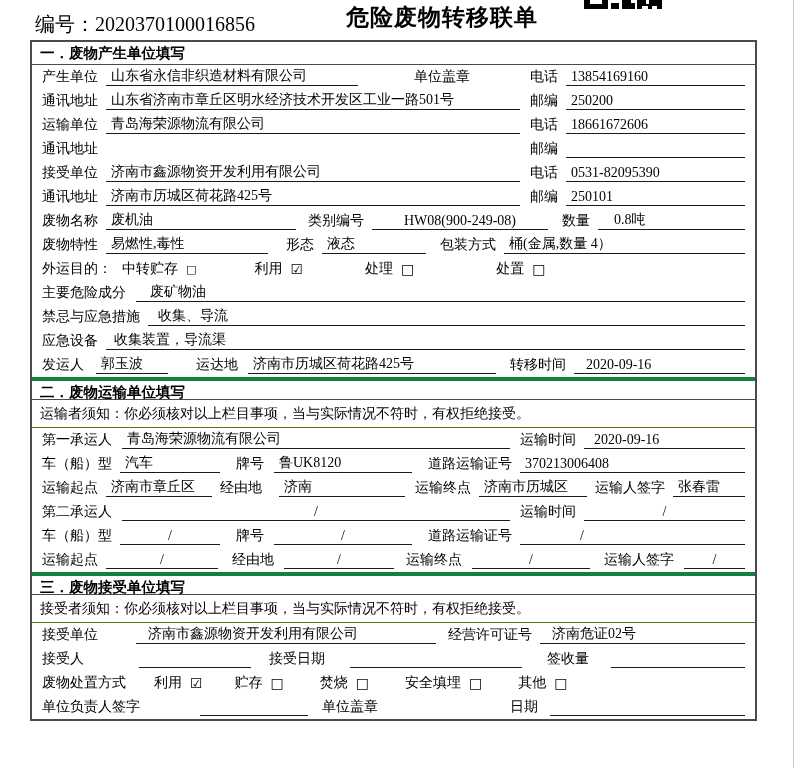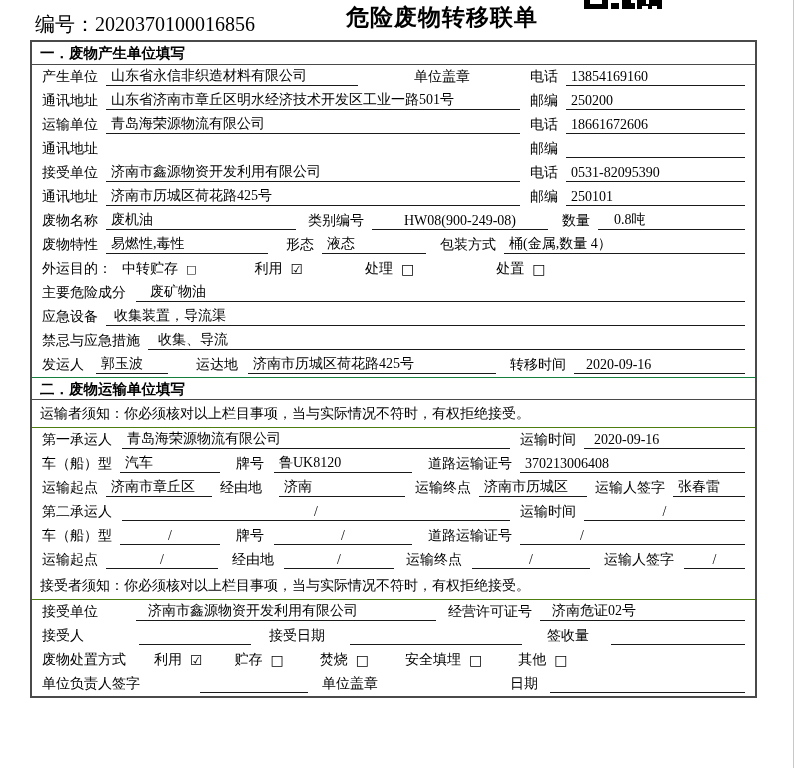--- a/index.html
+++ b/index.html
@@ -14,21 +14,21 @@
   .doc-header { position:relative; height:40px; }
   .serial { position:absolute; left:35px; top:11px; font-size:20px; white-space:nowrap; }
   .doc-title { position:absolute; left:442px; top:2px; transform:translateX(-50%);
     font-size:23px; font-weight:bold; letter-spacing:1px; white-space:nowrap; }
   .qr-fragment { position:absolute; left:584px; top:0; }
 
   
   .form-table { margin-left:30px; width:723px; border:2px solid #4a4a4a; background:#fff; }
   .sec-head { font-weight:bold; font-size:14.5px; height:23px; line-height:22px;
     padding:0 8px; border-bottom:1px solid #4a4a4a; box-sizing:border-box; }
-  .sec-head.mid { border-top:1px solid #15803d; }
+  .sec-head.mid { border-top:4px solid #15803d; }
   .notice { font-size:14px; height:28px; line-height:27px; padding:0 8px;
     border-bottom:1px solid #4d7c0f; box-sizing:border-box; white-space:nowrap; }
 
   .row { display:flex; align-items:flex-end; height:24px; padding:0 10px 3px 10px;
     font-size:14px; box-sizing:border-box; }
   .lbl { white-space:nowrap; flex-shrink:0; }
   .u { border-bottom:1px solid #1a1a1a; min-height:17px; padding:0 5px;
     white-space:nowrap; box-sizing:border-box; overflow:hidden; }
   .fill { flex:1; }
   .ctr { text-align:center; }
@@ -171,27 +171,27 @@
         <span class="box">□</span>
       </span>
     </div>
 
     <div class="row">
       <span class="lbl">主要危险成分</span>
       <span class="u fill" style="margin-left:10px; padding-left:14px;">废矿物油</span>
     </div>
 
     <div class="row">
+      <span class="lbl">禁忌与应急措施</span>
+      <span class="u fill" style="margin-left:8px; padding-left:10px;">收集、导流</span>
+    </div>
+
+    <div class="row">
       <span class="lbl">应急设备</span>
       <span class="u fill" style="margin-left:8px; padding-left:8px;">收集装置，导流渠</span>
-    </div>
-
-    <div class="row">
-      <span class="lbl">禁忌与应急措施</span>
-      <span class="u fill" style="margin-left:8px; padding-left:10px;">收集、导流</span>
     </div>
 
     <div class="row">
       <span class="lbl">发运人</span>
       <span class="u" style="width:72px; margin-left:12px;">郭玉波</span>
       <span class="lbl" style="margin-left:28px;">运达地</span>
       <span class="u" style="width:248px; margin-left:10px;">济南市历城区荷花路425号</span>
       <span class="lbl" style="margin-left:14px;">转移时间</span>
       <span class="u fill" style="margin-left:8px; padding-left:12px;">2020-09-16</span>
     </div>
@@ -254,20 +254,21 @@
       <span class="lbl">运输起点</span>
       <span class="u ctr" style="width:112px; margin-left:8px;">/</span>
       <span class="lbl" style="margin-left:14px;">经由地</span>
       <span class="u ctr" style="width:110px; margin-left:10px;">/</span>
       <span class="lbl" style="margin-left:12px;">运输终点</span>
       <span class="u ctr" style="width:118px; margin-left:10px;">/</span>
       <span class="lbl" style="margin-left:14px;">运输人签字</span>
       <span class="u fill ctr" style="margin-left:10px;">/</span>
     </div>
 
+    <div class="sec-head mid">三．废物接受单位填写</div>
     <div class="notice">接受者须知：你必须核对以上栏目事项，当与实际情况不符时，有权拒绝接受。</div>
 
     <div class="row">
       <span class="lbl">接受单位</span>
       <span class="u" style="width:300px; margin-left:38px; padding-left:12px;">济南市鑫源物资开发利用有限公司</span>
       <span class="lbl" style="margin-left:12px;">经营许可证号</span>
       <span class="u fill" style="margin-left:8px; padding-left:12px;">济南危证02号</span>
     </div>
 
     <div class="row">

